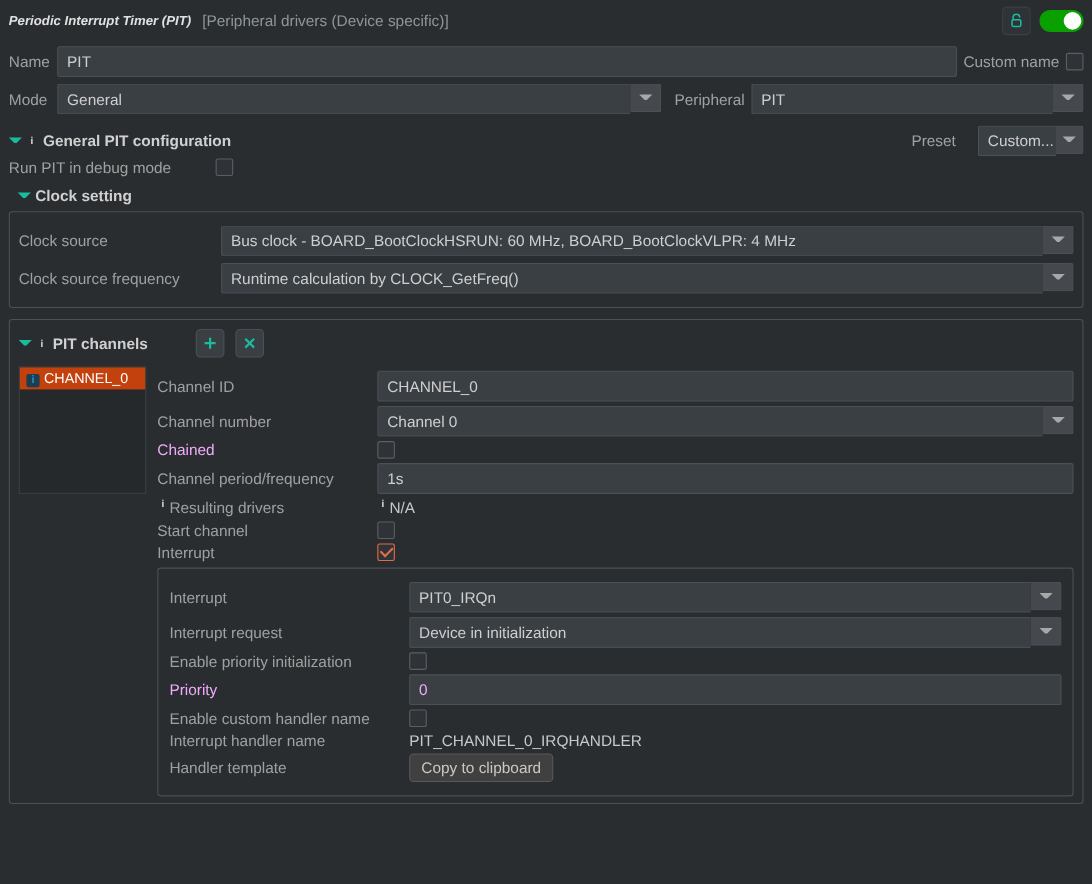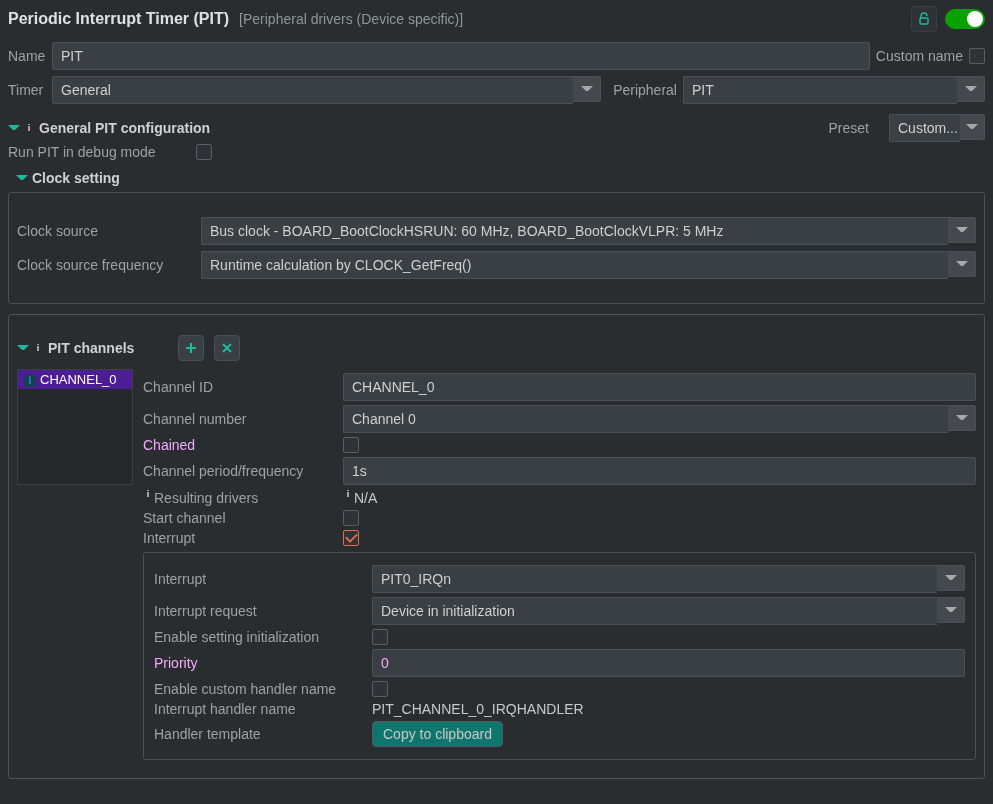--- a/index.html
+++ b/index.html
@@ -16,22 +16,23 @@
     padding: 0 8px 8px 8px;
   }
   
   .header {
     display: flex;
     align-items: center;
     padding: 6px 0 4px 0;
   }
   .title {
     color: #e0e0e0;
-    font-size: 16px;
+    font-size: 12px;
     font-weight: 600;
+    font-style: italic;
     margin-right: 10px;
   }
   .subtitle {
     color: #8e9698;
     font-size: 14px;
     flex: 0 0 auto;
   }
   .header-spacer { flex: 1 1 auto; }
   .lock-btn {
     width: 26px; height: 26px;
@@ -129,21 +130,21 @@
   }
   .chk.check::after {
     content: "";
     width: 9px; height: 5px;
     border-left: 2px solid #e06c4a;
     border-bottom: 2px solid #e06c4a;
     transform: rotate(-45deg);
     margin-bottom: 2px;
   }
   .button {
-    background: #0f766e;
+    background: #404040;
     border: 1px solid #55595e;
     border-radius: 4px;
     height: 26px;
     padding: 0 10px;
     color: #c8c8c8;
     display: inline-flex;
     align-items: center;
     cursor: pointer;
   }
   
@@ -181,38 +182,38 @@
     color: #e0e0e0;
     width: 10px; height: 10px;
     border-radius: 2px;
     vertical-align: super;
     margin-right: 1px;
   }
   
   .frame {
     border: 1px solid #4a5056;
     border-radius: 3px;
-    padding: 18px 8px;
+    padding: 6px 8px;
     margin-top: 2px;
   }
   
   .channels {
     display: flex;
     gap: 10px;
     align-items: flex-start;
   }
   .ch-list {
     width: 116px;
     border: 1px solid #3a3f44;
     background: #26292c;
     height: 116px;
     padding: 0;
   }
   .ch-item {
-    background: #4c1d95;
+    background: #c2410c;
     color: #fff;
     padding: 2px 6px;
     font-size: 13px;
     cursor: pointer;
   }
   .icon-info {
     color: #1c97d1;
     font-weight: 700;
     font-size: 10px;
     background: #1c3e52;
@@ -287,21 +288,21 @@
   <div class="row">
     <div class="lbl" style="width:38px">Name</div>
     <div class="txt" style="flex:1">
         <span>PIT</span>
       </div>
     <div class="lbl">Custom name</div>
     <div class="chk"></div>
   </div>
 
   <div class="row">
-    <div class="lbl" style="width:38px">Timer</div>
+    <div class="lbl" style="width:38px">Mode</div>
     <div class="combo" style="flex:1">
       <div class="txt">
           <span>General</span>
         </div>
       <div class="combo-btn">
           <span class="chev-down"></span>
         </div>
     </div>
     <div class="lbl" style="margin-left:6px">Peripheral</div>
     <div class="combo" style="flex:0.55">
@@ -342,21 +343,21 @@
   <div class="expander-hdr small" style="padding-left:8px">
     <span class="arrow-down"></span>
     <span>Clock setting</span>
   </div>
 
   <div class="frame">
     <div class="row">
       <div class="lbl" style="width:178px">Clock source</div>
       <div class="combo">
         <div class="txt">
-            <span>Bus clock - BOARD_BootClockHSRUN: 60 MHz, BOARD_BootClockVLPR: 5 MHz</span>
+            <span>Bus clock - BOARD_BootClockHSRUN: 60 MHz, BOARD_BootClockVLPR: 4 MHz</span>
           </div>
         <div class="combo-btn">
             <span class="chev-down"></span>
           </div>
       </div>
     </div>
     <div class="row">
       <div class="lbl" style="width:178px">Clock source frequency</div>
       <div class="combo">
         <div class="txt">
@@ -454,21 +455,21 @@
             <div class="combo val">
               <div class="txt">
                   <span>Device in initialization</span>
                 </div>
               <div class="combo-btn">
                   <span class="chev-down"></span>
                 </div>
             </div>
           </div>
           <div class="detail-row">
-            <div class="lbl">Enable setting initialization</div>
+            <div class="lbl">Enable priority initialization</div>
             <div class="chk"></div>
           </div>
           <div class="detail-row">
             <div class="lbl muted">Priority</div>
             <div class="txt val muted">
                 <span>0</span>
               </div>
           </div>
           <div class="detail-row">
             <div class="lbl">Enable custom handler name</div>

